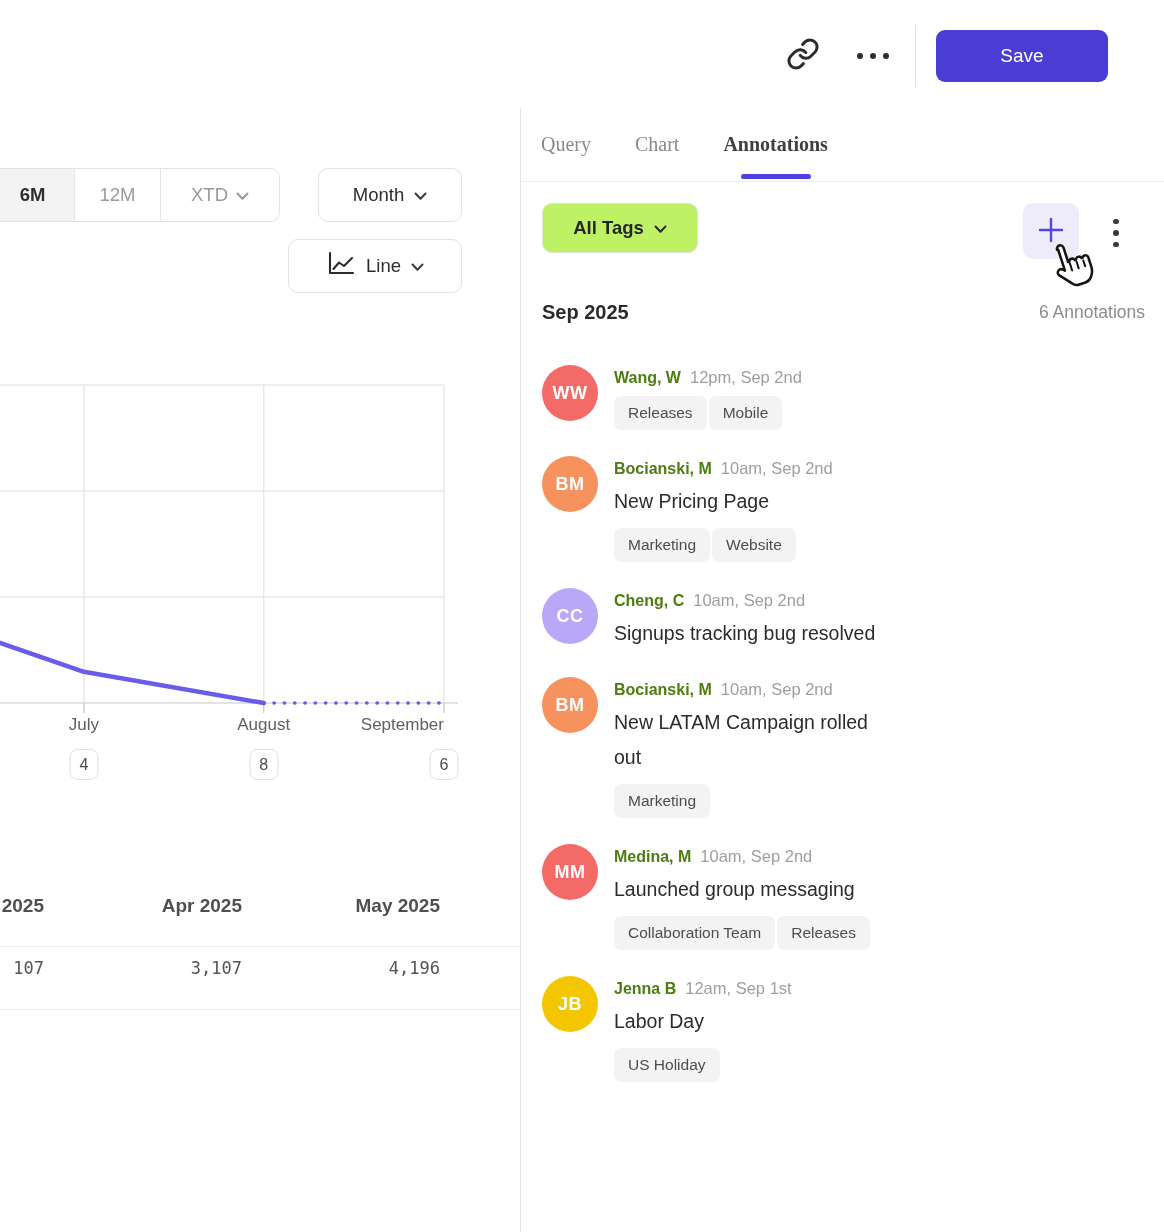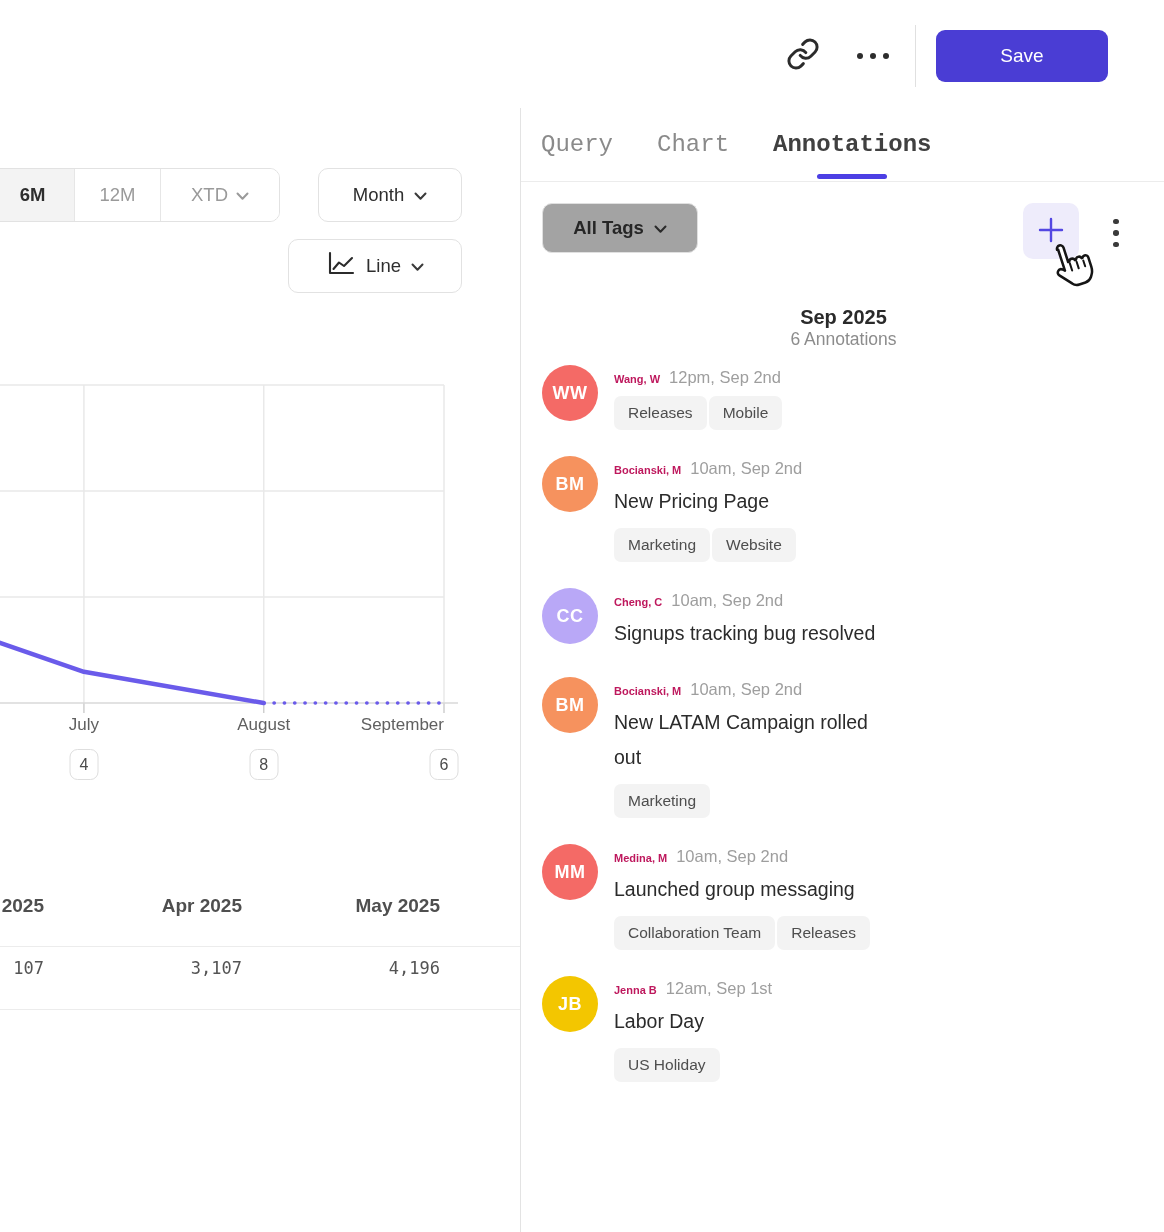--- a/index.html
+++ b/index.html
@@ -53,50 +53,50 @@
   .tbl-cell { position:absolute; top:0; transform:translateX(-100%); white-space:nowrap; }
   .tbl-rule { position:absolute; left:0; width:520px; height:1px; background:#ececec; }
   .rule-1 { top:838px; } .rule-2 { top:901px; }
 
   
   .right-panel { position:absolute; left:520px; top:108px; width:644px; height:1124px;
     background:#fff; border-left:1px solid #e3e3e3; }
   .tabs { position:absolute; left:0; top:0; width:644px; height:74px;
     border-bottom:1px solid #ececec; display:flex; align-items:center; gap:44px; padding-left:20px; }
   .tab { position:relative; height:74px; display:flex; align-items:center; border:none; background:transparent;
-    font-size:24px; font-weight:500; color:#8a8a8a; cursor:pointer; font-family:Liberation Mono, monospace; }
+    font-size:20px; font-weight:500; color:#8a8a8a; cursor:pointer; font-family:Liberation Serif, serif; }
   .tab.active { font-weight:600; }
   .tab-underline { position:absolute; bottom:3px; left:50%; transform:translateX(-50%);
     width:70px; height:5px; border-radius:3px; }
 
   .panel-toolbar-tags { position:absolute; left:21px; top:95px; height:50px; width:156px;
-    border:1px solid #e0e0e0; border-radius:10px; background:#a3a3a3; cursor:pointer;
+    border:1px solid #e0e0e0; border-radius:10px; background:#bef264; cursor:pointer;
     display:flex; align-items:center; justify-content:center; gap:10px;
     font-size:18.5px; font-weight:600; color:#262626; font-family:"Liberation Sans", sans-serif; }
   .add-btn { position:absolute; left:502px; top:95px; width:56px; height:56px; border:none;
     border-radius:10px; cursor:pointer; display:flex; align-items:center; justify-content:center; }
   .kebab-btn { position:absolute; left:580px; top:103px; width:30px; height:44px; border:none;
     background:transparent; cursor:pointer; display:flex; flex-direction:column;
     align-items:center; justify-content:center; gap:6px; }
   .kebab-btn i { width:5.5px; height:5.5px; border-radius:50%; background:#3a3a3a; }
   .cursor-float { position:absolute; left:522px; top:133px; width:56px; height:54px; z-index:5; pointer-events:none; }
 
-  .month-row { position:absolute; left:21px; top:198px; width:603px; height:28px;
-    display:flex; align-items:center; justify-content:space-between;flex-direction:column; }
+  .month-row { position:absolute; left:21px; top:190px; width:603px; height:28px;
+    display:flex; align-items:center; justify-content:space-between; }
   .month-header { font-size:20px; font-weight:700; color:#2a2a2a; }
   .month-count { font-size:17.5px; color:#8c8c8c; }
 
   .ann-list { position:absolute; left:21px; top:257px; width:603px; }
   .ann-row { display:flex; gap:16px; margin-bottom:26px; }
   .avatar { width:56px; height:56px; border-radius:50%; flex:0 0 56px;
     display:flex; align-items:center; justify-content:center;
     color:#fff; font-size:18px; font-weight:700; letter-spacing:.5px; }
   .ann-body { padding-top:3px; }
   .ann-meta { display:flex; align-items:baseline; gap:9px; }
-  .ann-author { font-size:11px; font-weight:700; color:#be185d; }
+  .ann-author { font-size:16px; font-weight:700; color:#4d7c0f; }
   .ann-time { font-size:16.5px; color:#9e9e9e; }
   .ann-title { margin-top:6px; font-size:19.5px; color:#2b2b2b; line-height:35px; max-width:285px; }
   .ann-tags { margin-top:9px; display:flex; gap:2px; flex-wrap:wrap; }
   .chip { background:#f3f3f3; border-radius:7px; padding:8px 14px;
     font-size:15.5px; color:#4e4e4e; cursor:pointer; white-space:nowrap; }
 </style>
 </head>
 <body>
 
 <header class="topbar">

